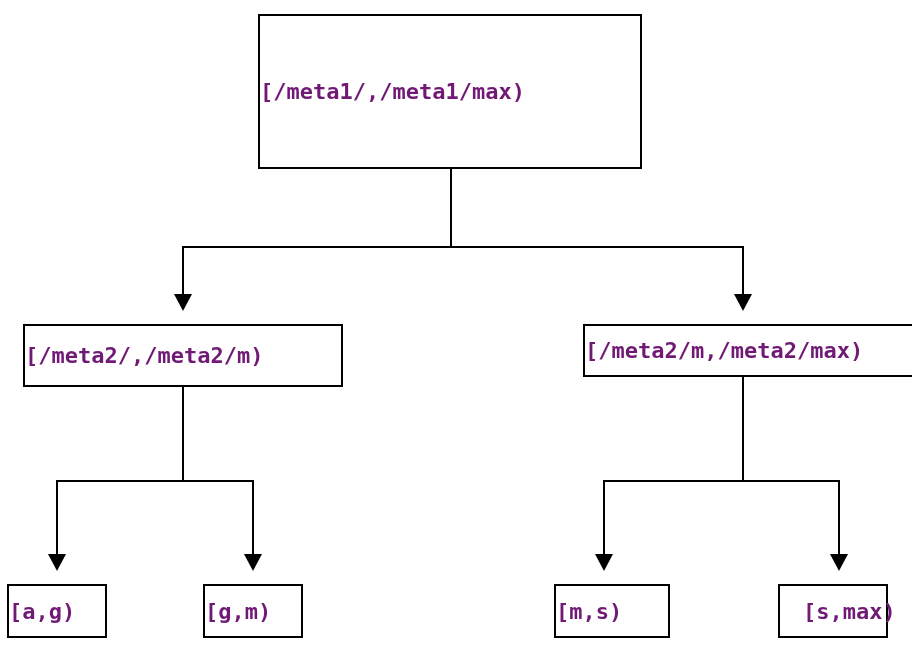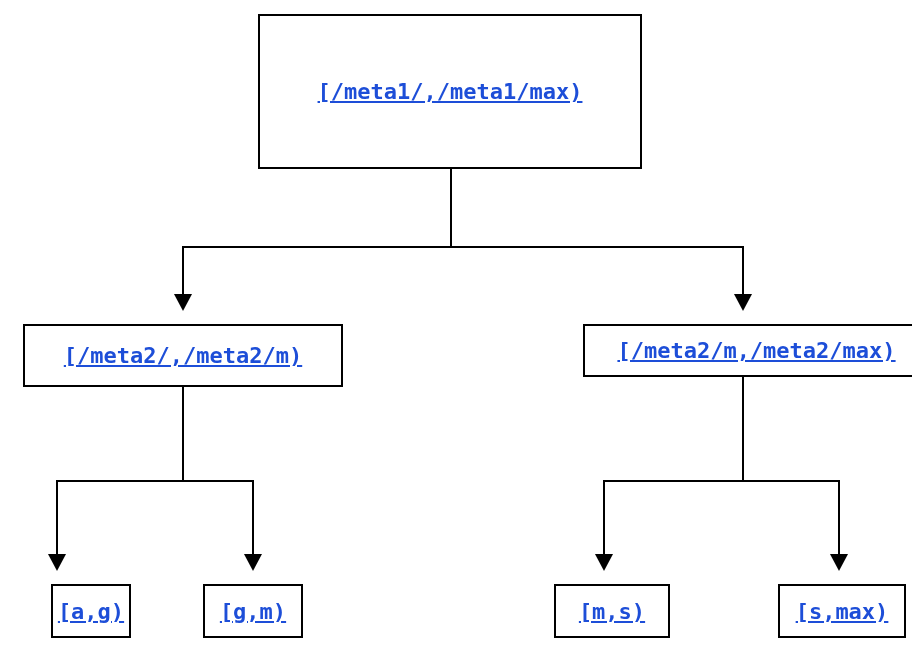--- a/index.html
+++ b/index.html
@@ -22,35 +22,33 @@
     width: 912px;
     height: 652px;
   }
   .node {
     position: absolute;
     box-sizing: border-box;
     border: 2px solid #000000;
     background: #ffffff;
     display: flex;
     align-items: center;
-    justify-content: center;
     font-size: 22px;
     font-weight: bold;
-    color: #1d4ed8;
+    color: #701a75;
     white-space: nowrap;
-    text-decoration: underline;
   }
   .node-root   { left: 258px; top: 14px;  width: 384px; height: 155px; }
   .node-left   { left: 23px;  top: 324px; width: 320px; height: 63px; }
   .node-right  { left: 583px; top: 324px; width: 347px; height: 53px; }
   .node-leaf   { top: 584px; height: 54px; }
-  .node-ag     { left: 7px;   width: 80px; margin-left: 44px; }
+  .node-ag     { left: 7px;   width: 100px; }
   .node-gm     { left: 203px; width: 100px; }
   .node-ms     { left: 554px; width: 116px; }
-  .node-smax   { left: 778px; width: 128px; }
+  .node-smax   { left: 778px; width: 110px; padding-left: 23px; }
   svg line { stroke: #000000; stroke-width: 2; }
   svg polygon { fill: #000000; stroke: none; }
 </style>
 </head>
 <body>
 
 <div class="canvas">
 
   <svg class="connectors" viewBox="0 0 912 652" xmlns="http://www.w3.org/2000/svg">
 

